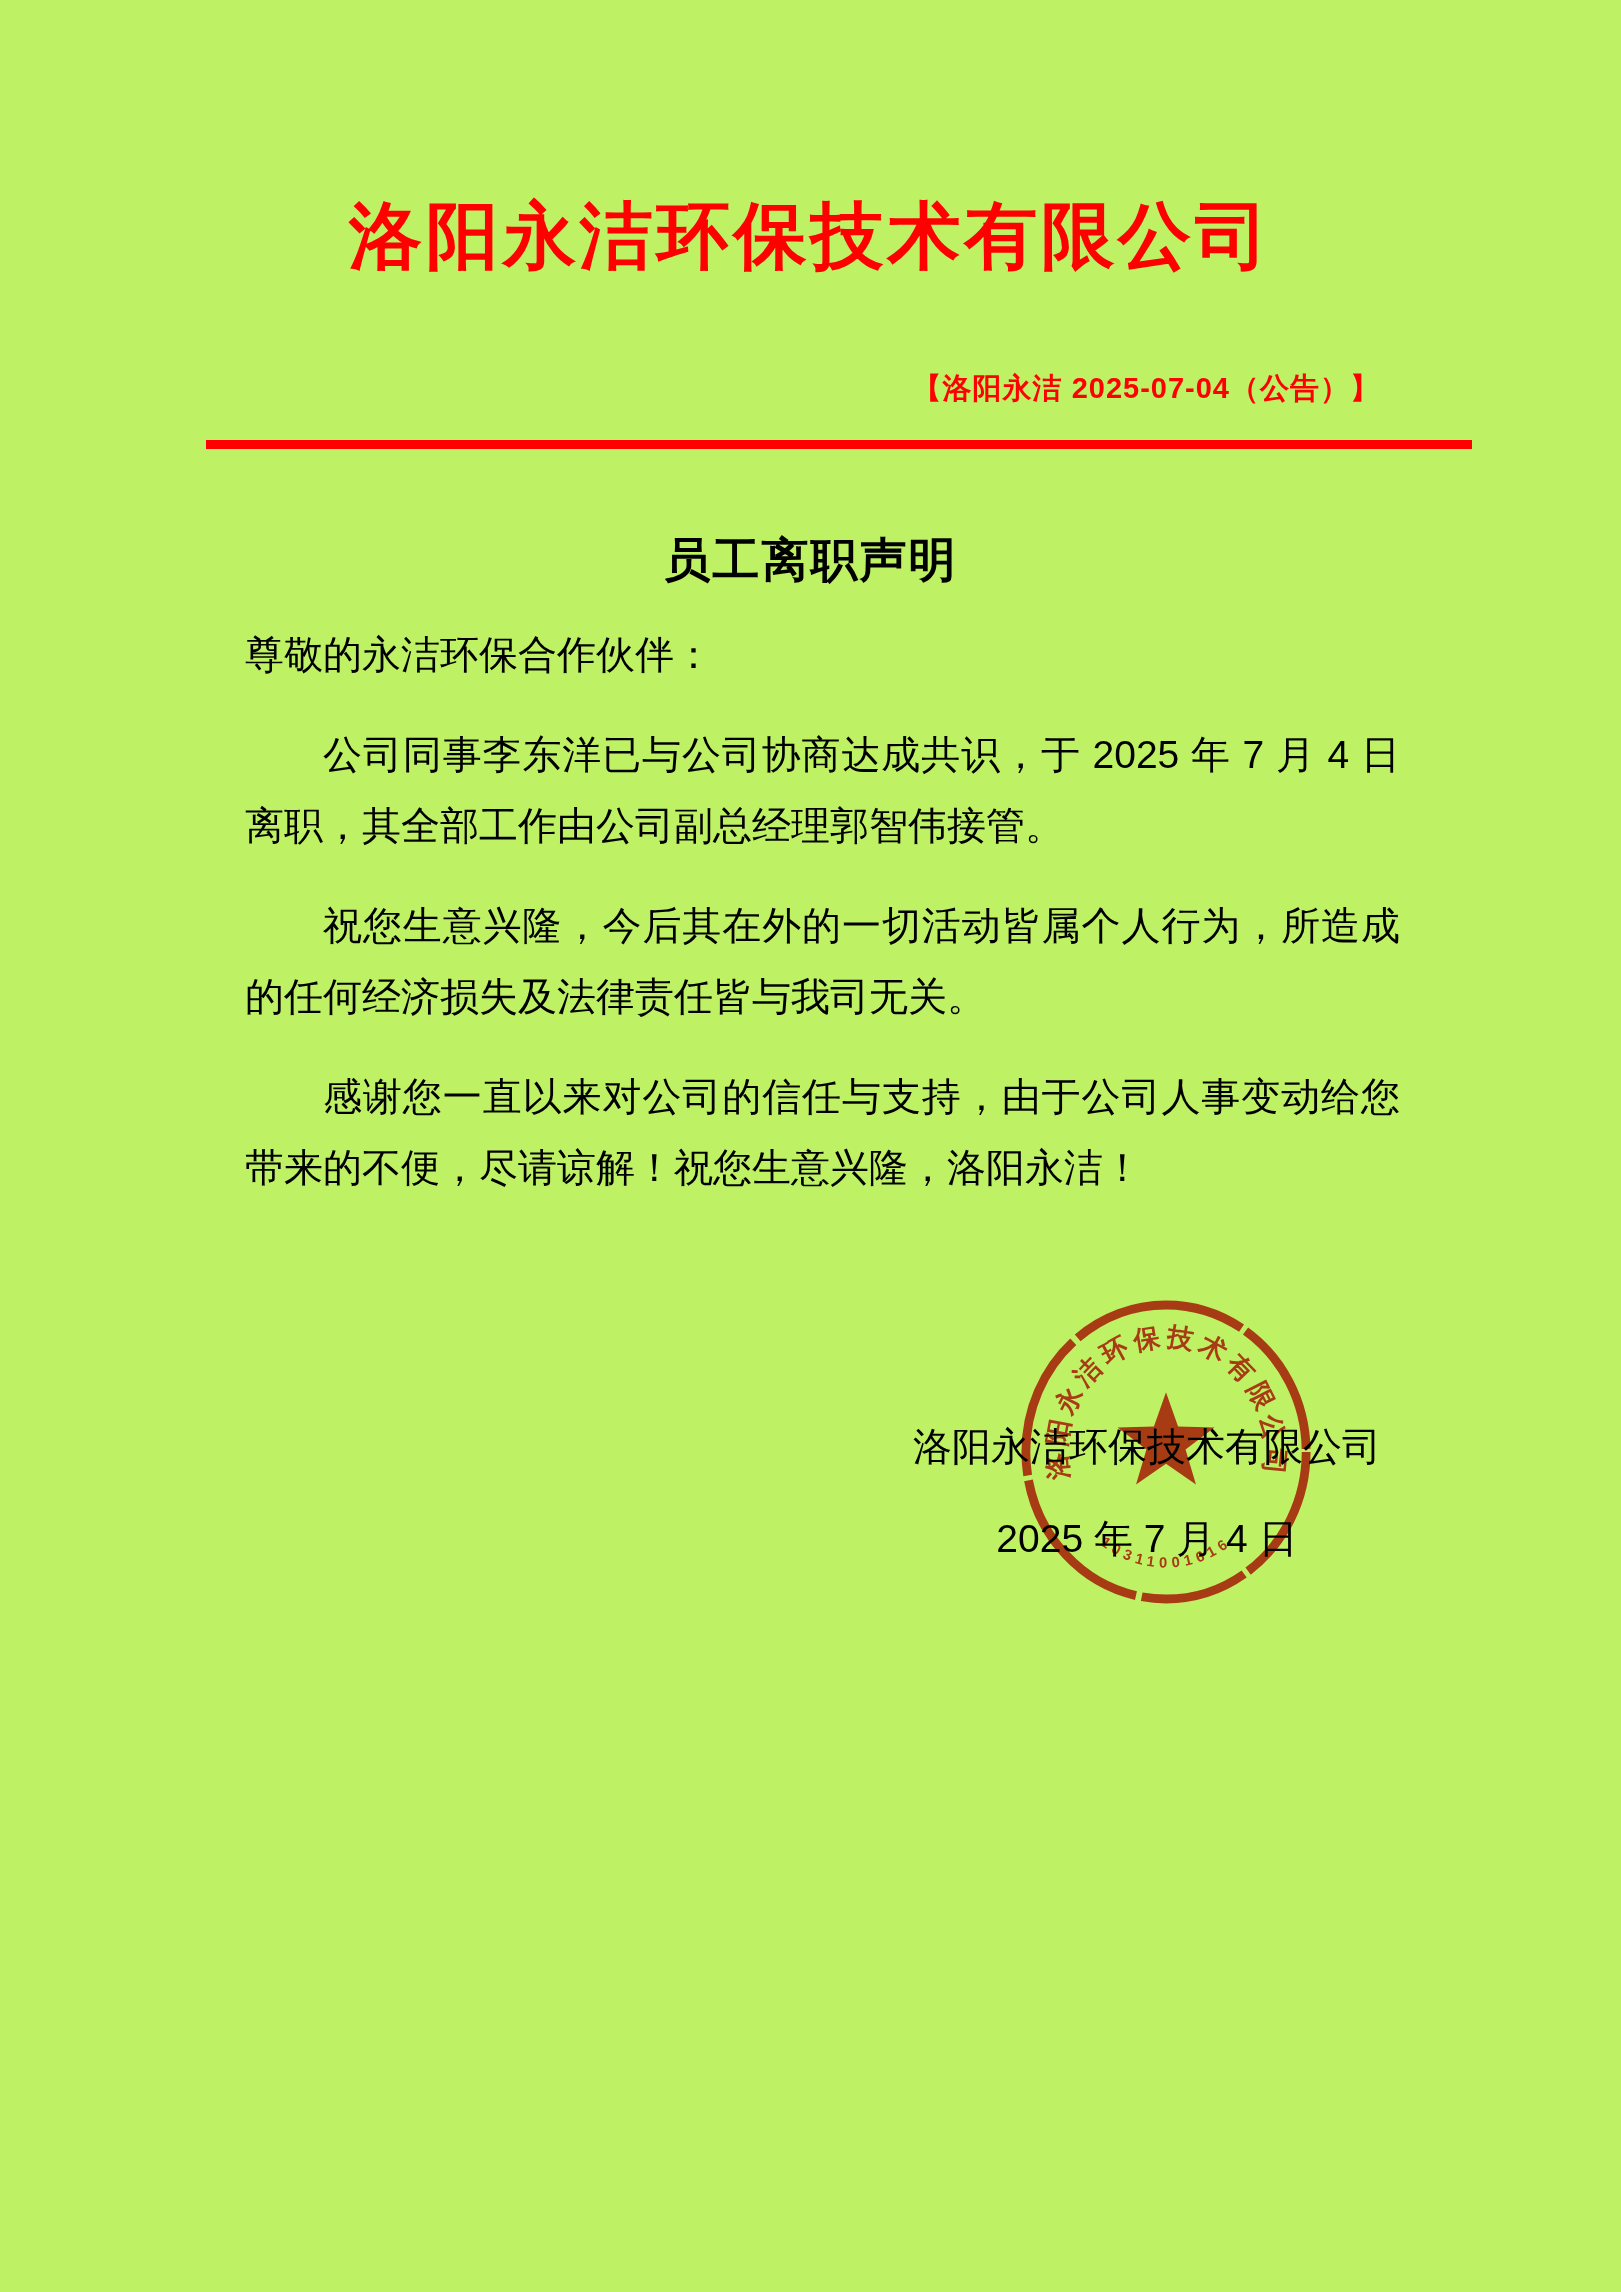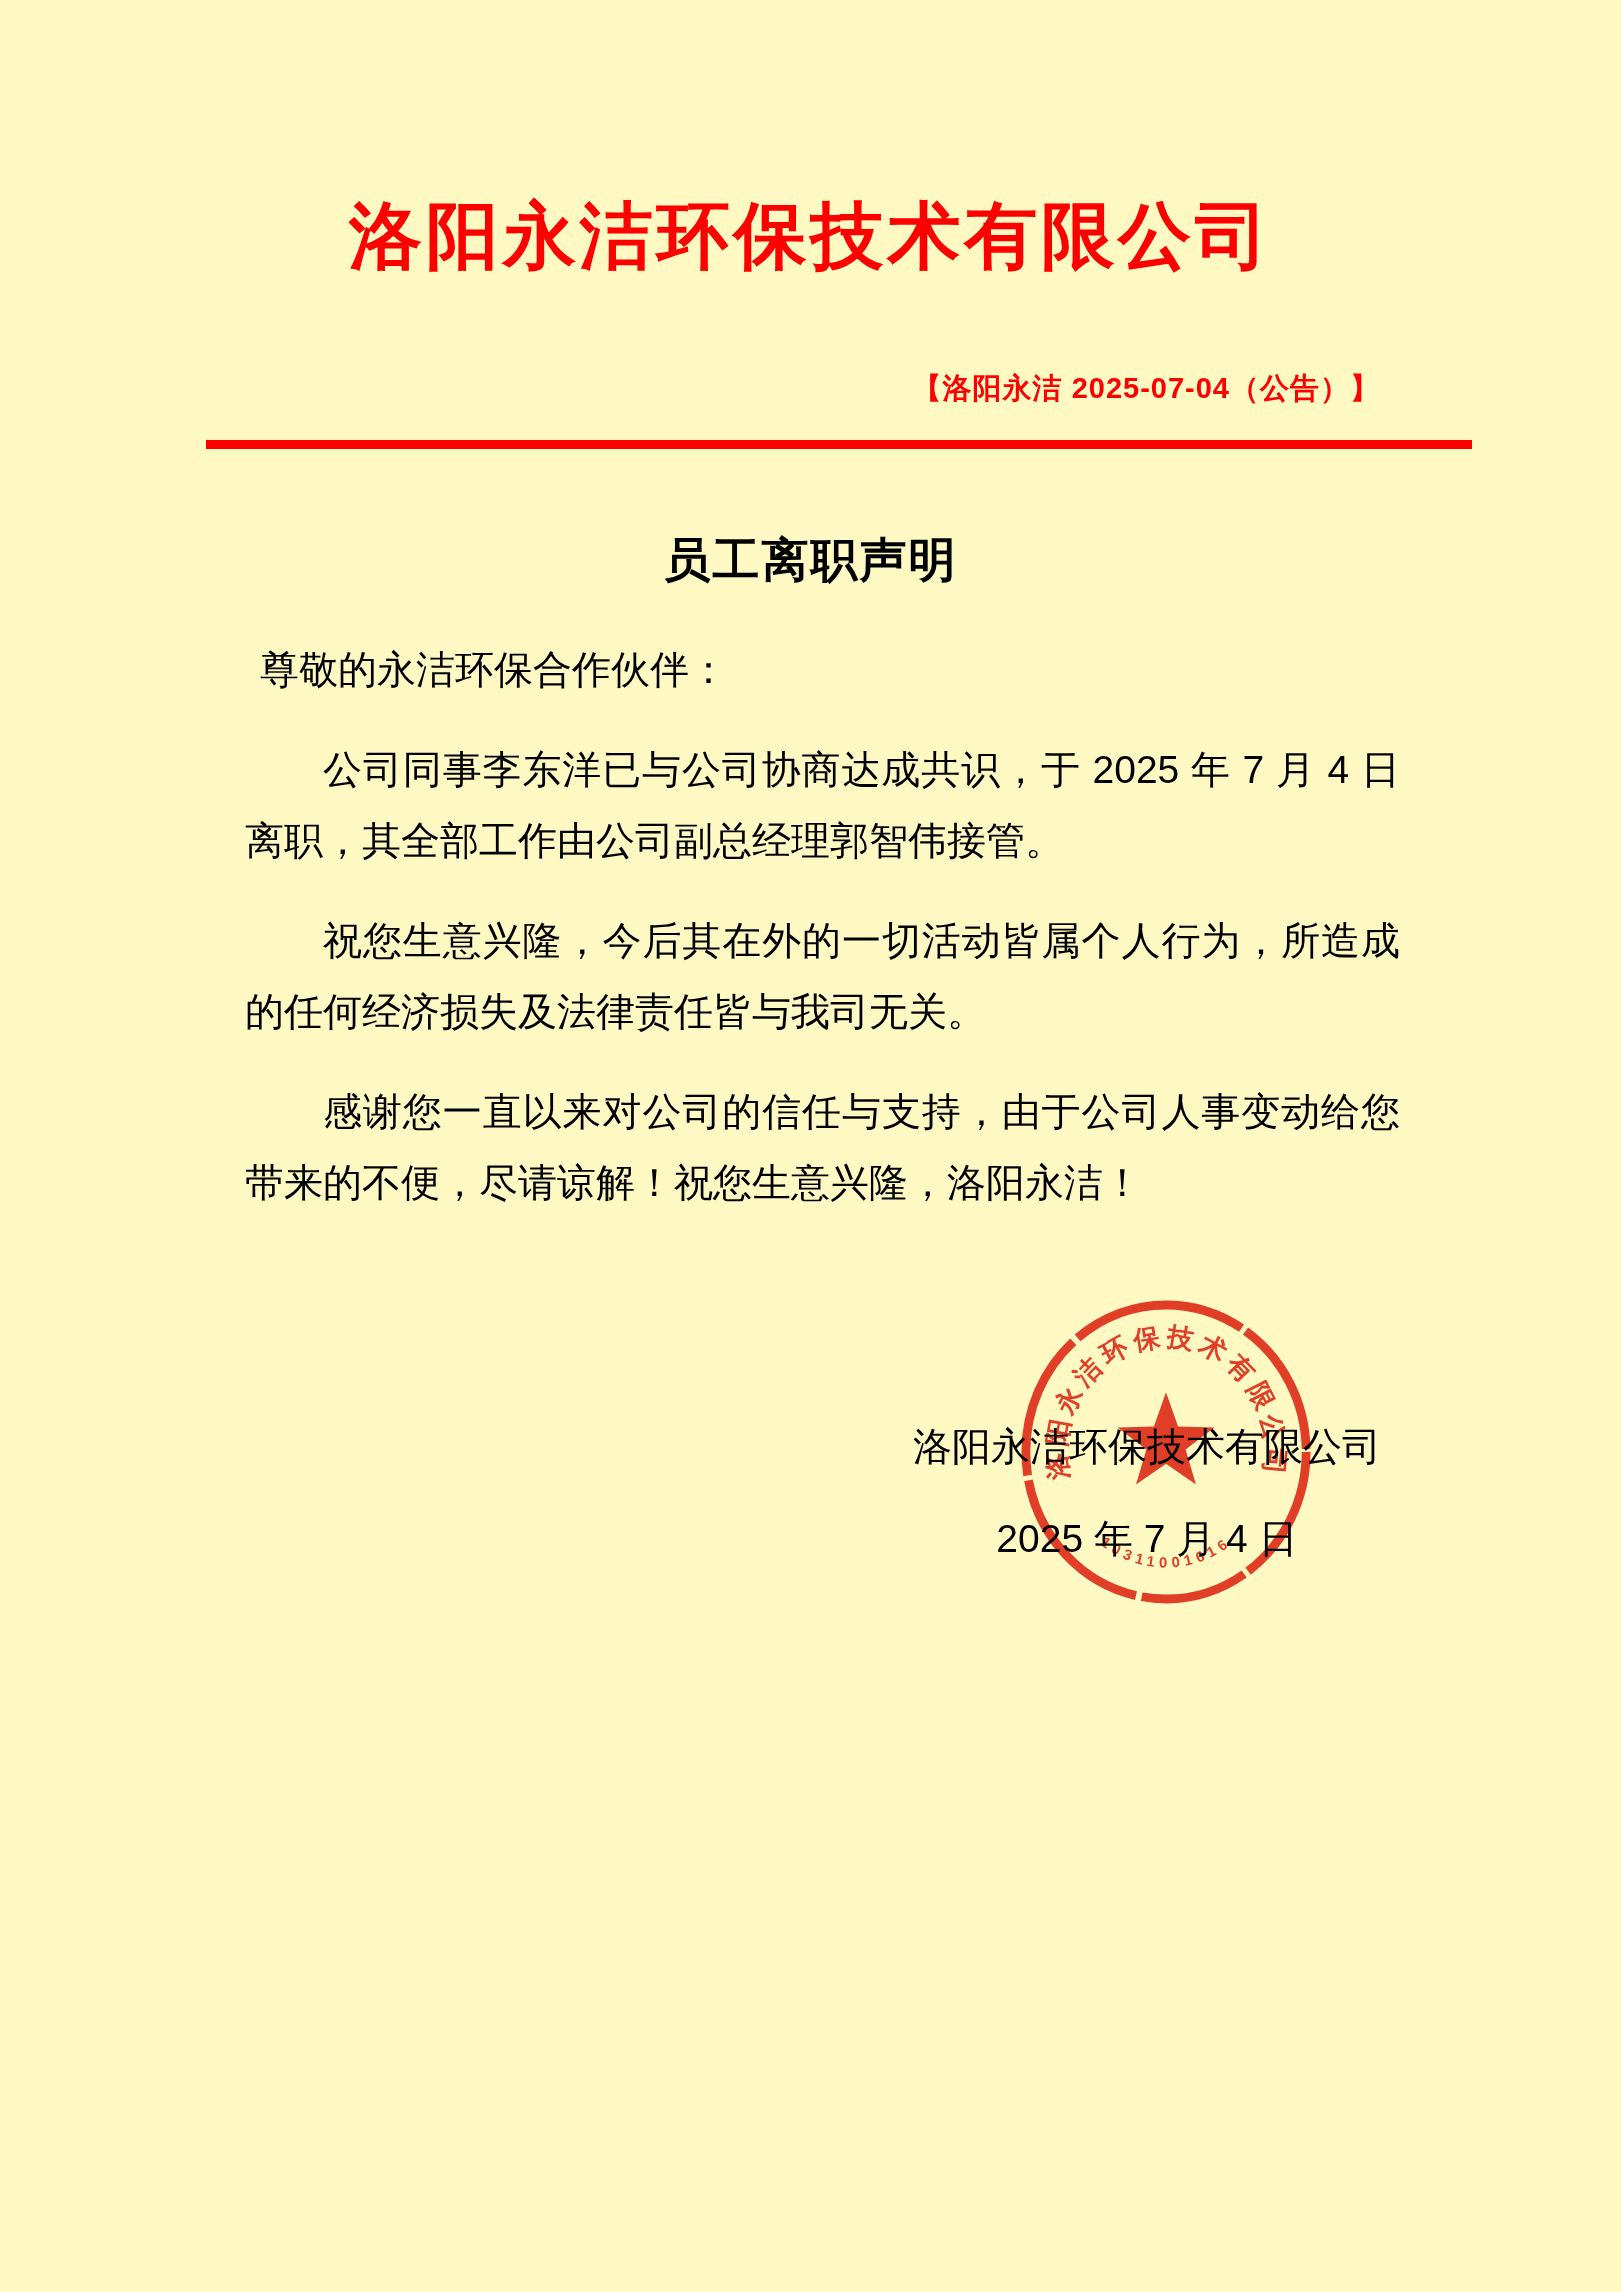--- a/index.html
+++ b/index.html
@@ -1,20 +1,20 @@
 <!DOCTYPE html>
 <html><head>
 <meta charset="utf-8">
 <style>
   html, body { margin: 0; padding: 0; background: #ffffff; }
   .page {
     position: relative;
     width: 1621px;
     height: 2293px;
-    background: #fef9c3;
+    background: #bef264;
     font-family: "Liberation Sans", sans-serif;
     color: #000000;
     overflow: hidden;
   }
   .company-title {
     position: absolute;
     top: 196px; left: 0; right: 0;
     margin: 0;
     text-align: center;
     font-size: 73px;
@@ -54,21 +54,21 @@
   }
   .body-block {
     position: absolute;
     top: 619px;
     left: 245px;
     width: 1155px;
     font-size: 39px;
     line-height: 71px;
     color: #000000;
   }
-  .salutation { margin: 15px; }
+  .salutation { margin: 0; }
   .body-paragraph {
     margin: 29px 0 0 0;
     text-indent: 78px;
     text-align: justify;
   }
   .signature-block {
     position: absolute;
     left: 912px;
     top: 1423px;
     width: 470px;

